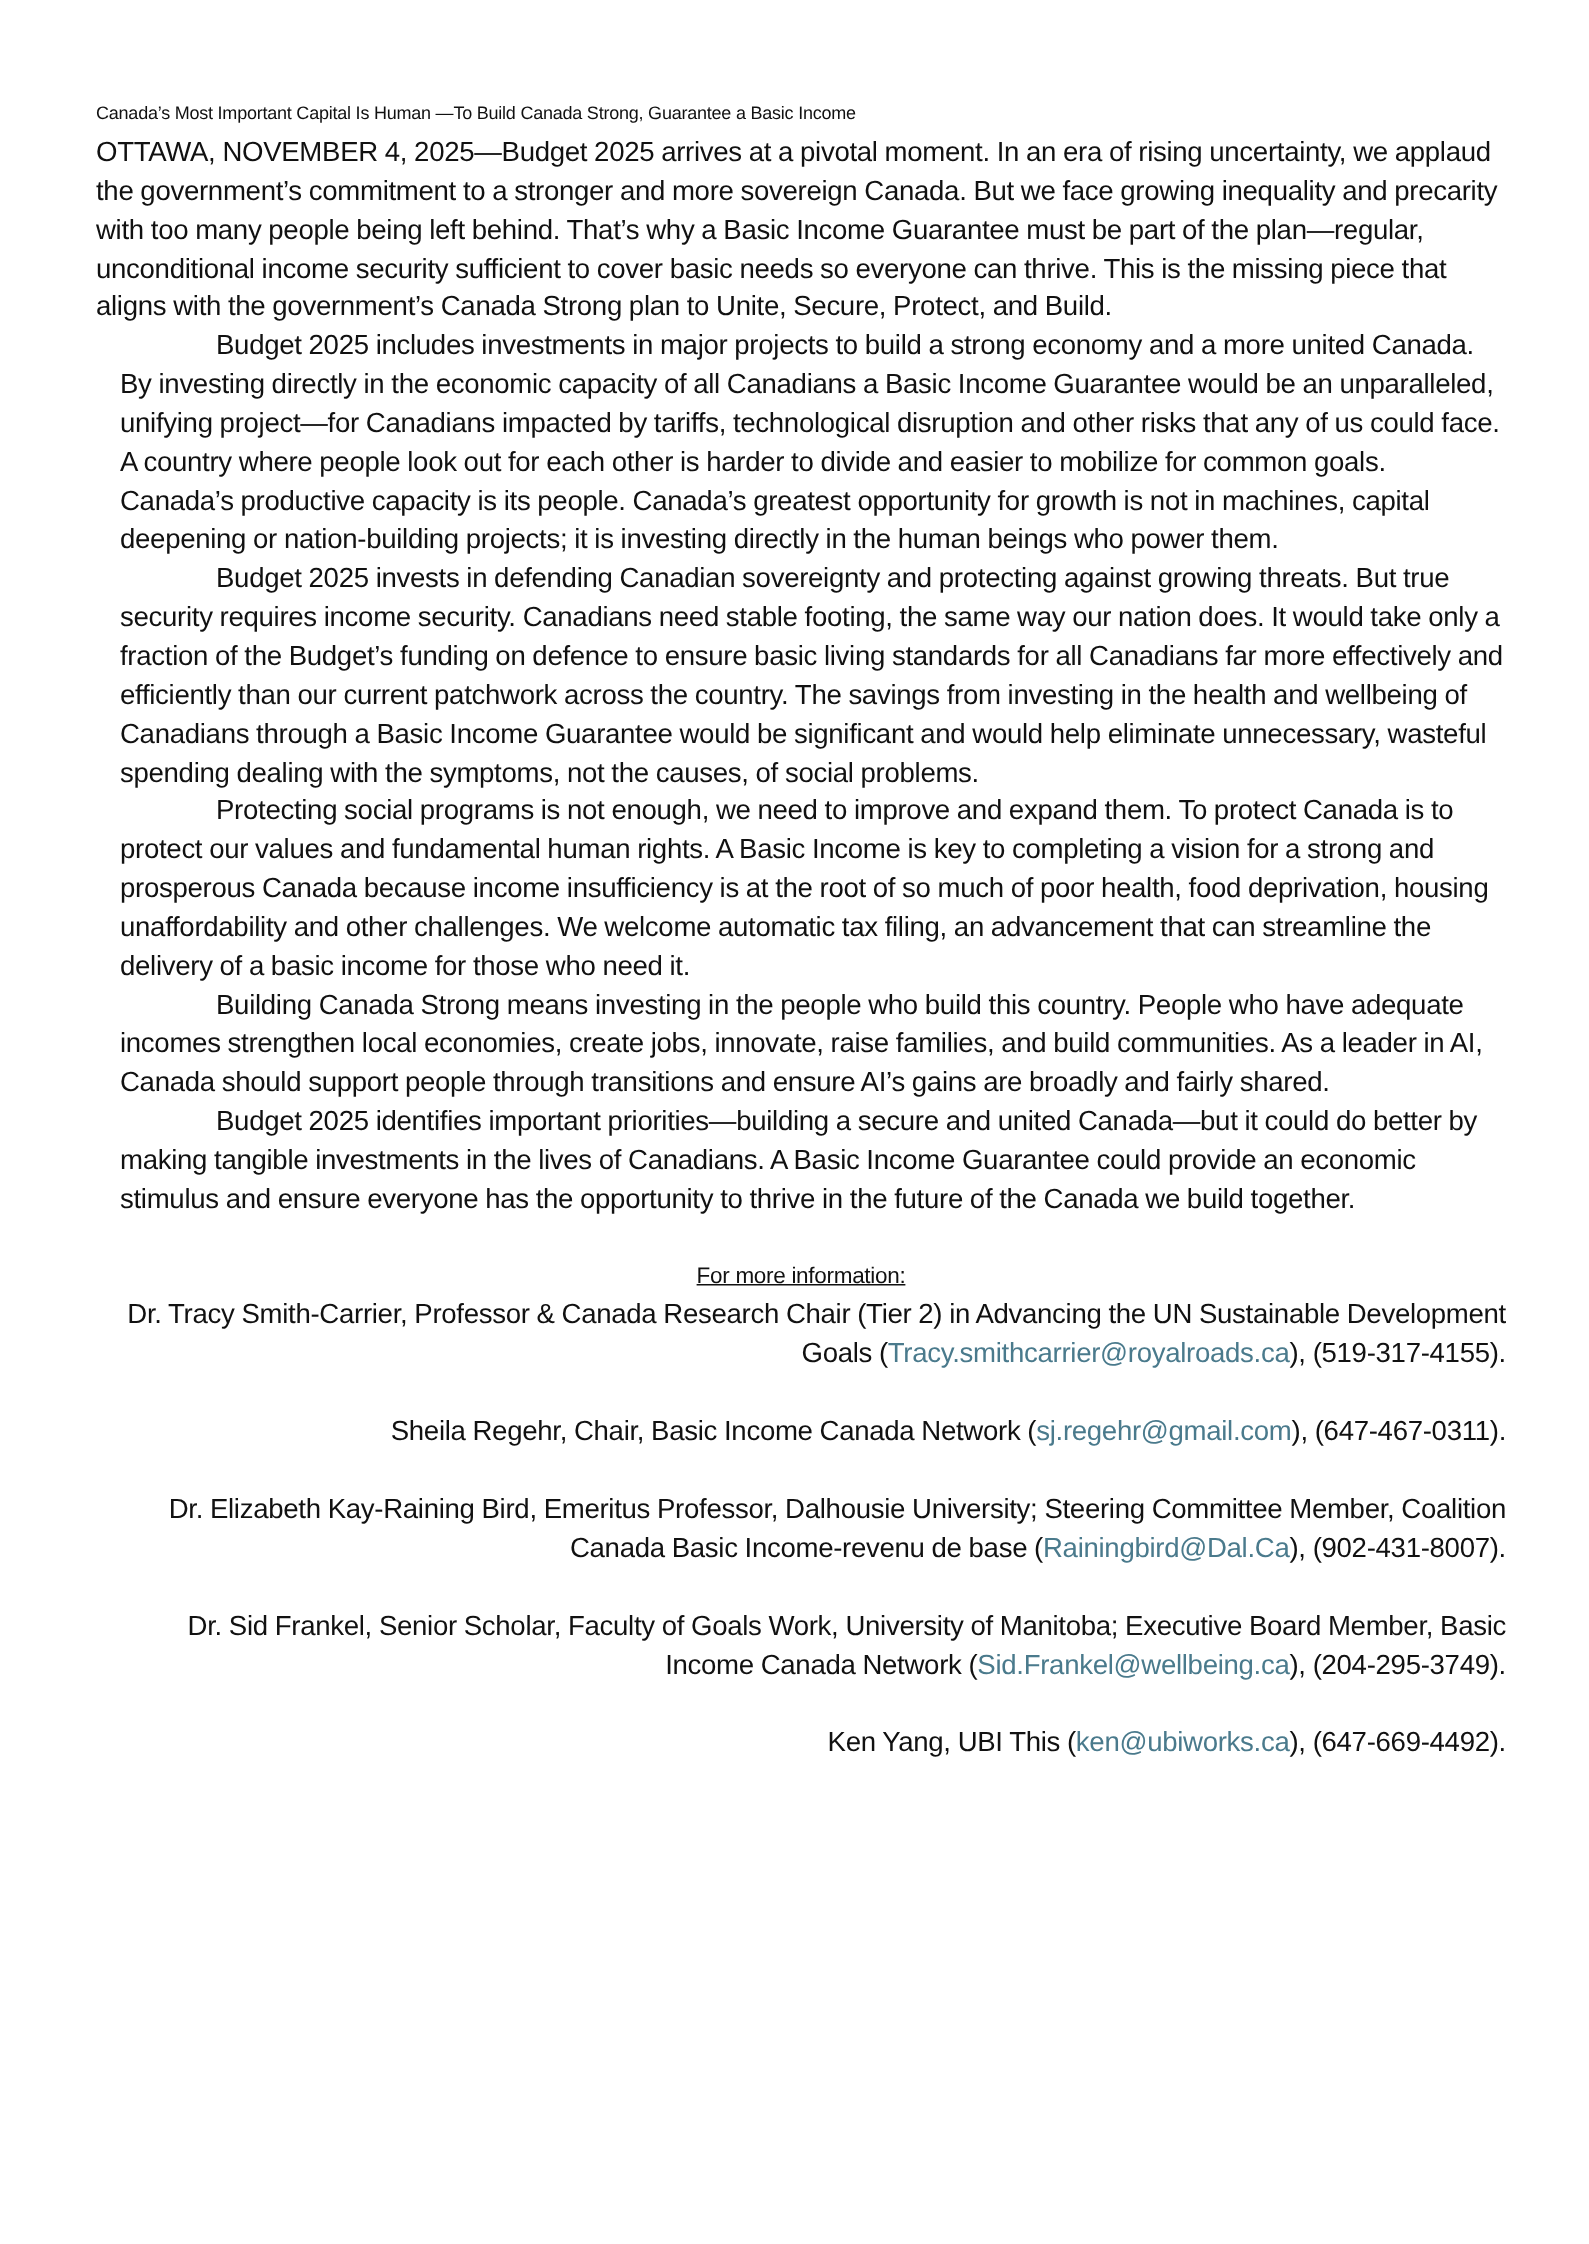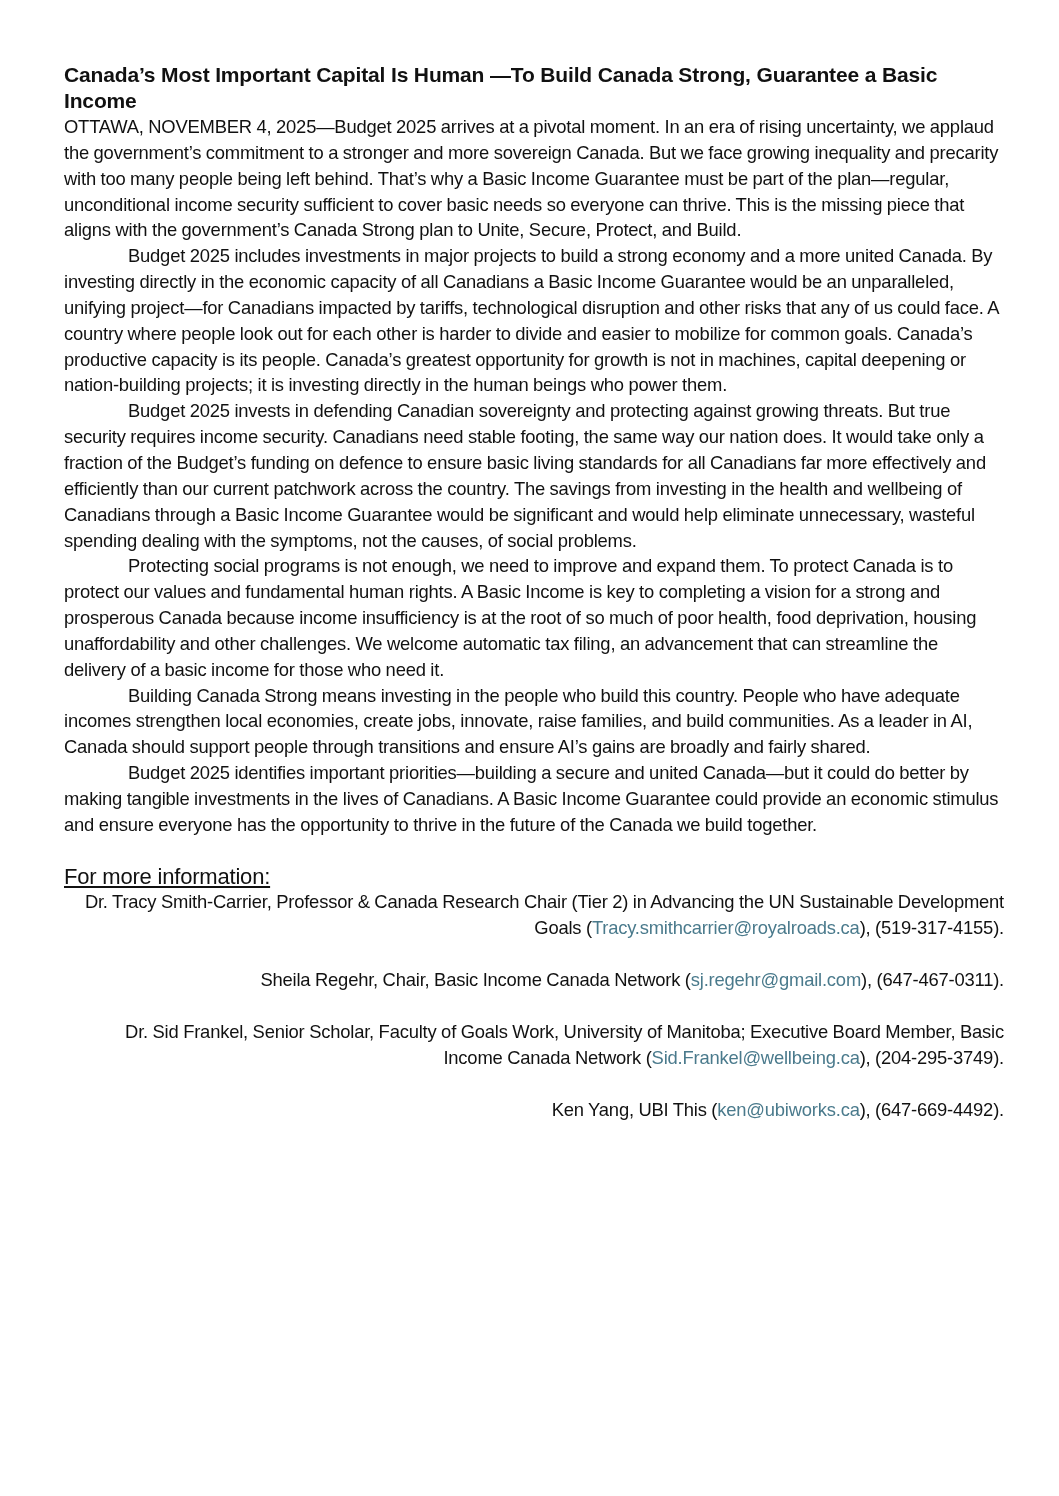--- a/index.html
+++ b/index.html
@@ -15,55 +15,57 @@
     font-family: "Liberation Sans", sans-serif;
     color: #111111;
   }
   .page {
     position: absolute;
     left: 64px;
     top: 62px;
     width: 940px;
   }
   .headline {
-    font-size: 21px;
-    font-weight: bold;
+    font-size: 12px;
+    font-weight: normal;
     line-height: 26px;
     margin: 0;
     letter-spacing: -0.15px;
   }
   .release {
     font-size: 18.6px;
     font-weight: bold;
     font-style: italic;
     line-height: 26px;
     margin: 0 0 26px 0;
   }
   .body-text p {
     font-size: 18.4px;
     line-height: 25.85px;
     margin: 0;
     letter-spacing: -0.2px;
     word-spacing: -0.3px;
   }
   .body-text p.indent {
     text-indent: 64px;
+    margin-left: 16px;
   }
   .u-link {
     color: #111111;
   }
   .contacts {
     margin-top: 26px;
   }
   .contacts .heading {
-    font-size: 22px;
+    font-size: 15px;
     line-height: 25.85px;
     text-decoration: underline;
     margin: 0;
     letter-spacing: -0.2px;
+    text-align: center;
   }
   .contacts .entry {
     font-size: 18.4px;
     line-height: 25.85px;
     margin: 0 0 26px 0;
     letter-spacing: -0.2px;
     word-spacing: -0.3px;
     text-align: right;
   }
   .email {
@@ -86,18 +88,19 @@
     <p class="indent">Budget 2025 identifies important priorities—building a secure and united Canada—but it could do better by making tangible investments in the lives of Canadians. A Basic Income Guarantee could provide an economic stimulus and ensure everyone has the opportunity to thrive in the future of the Canada we build together.</p>
   </div>
 
   <div class="contacts">
     <p class="heading">For more information:</p>
 
     <p class="entry"><span>Dr. Tracy Smith-Carrier, Professor &amp; Canada Research Chair (Tier 2) in Advancing the UN Sustainable Development Goals (</span><a class="email">Tracy.smithcarrier@royalroads.ca</a><span>), (519-317-4155).</span></p>
 
     <p class="entry"><span>Sheila Regehr, Chair, Basic Income Canada Network (</span><a class="email">sj.regehr@gmail.com</a><span>), (647-467-0311).</span></p>
 
+    <p class="entry"><span>Dr. Elizabeth Kay-Raining Bird, Emeritus Professor, Dalhousie University; Steering Committee Member, Coalition Canada Basic Income-revenu de base (</span><a class="email">Rainingbird@Dal.Ca</a><span>), (902-431-8007).</span></p>
 
     <p class="entry"><span>Dr. Sid Frankel, Senior Scholar, Faculty of Goals Work, University of Manitoba; Executive Board Member, Basic Income Canada Network (</span><a class="email">Sid.Frankel@wellbeing.ca</a><span>), (204-295-3749).</span></p>
 
     <p class="entry"><span>Ken Yang, UBI This (</span><a class="email">ken@ubiworks.ca</a><span>), (647-669-4492).</span></p>
   </div>
 </div>
 
 </body></html>

